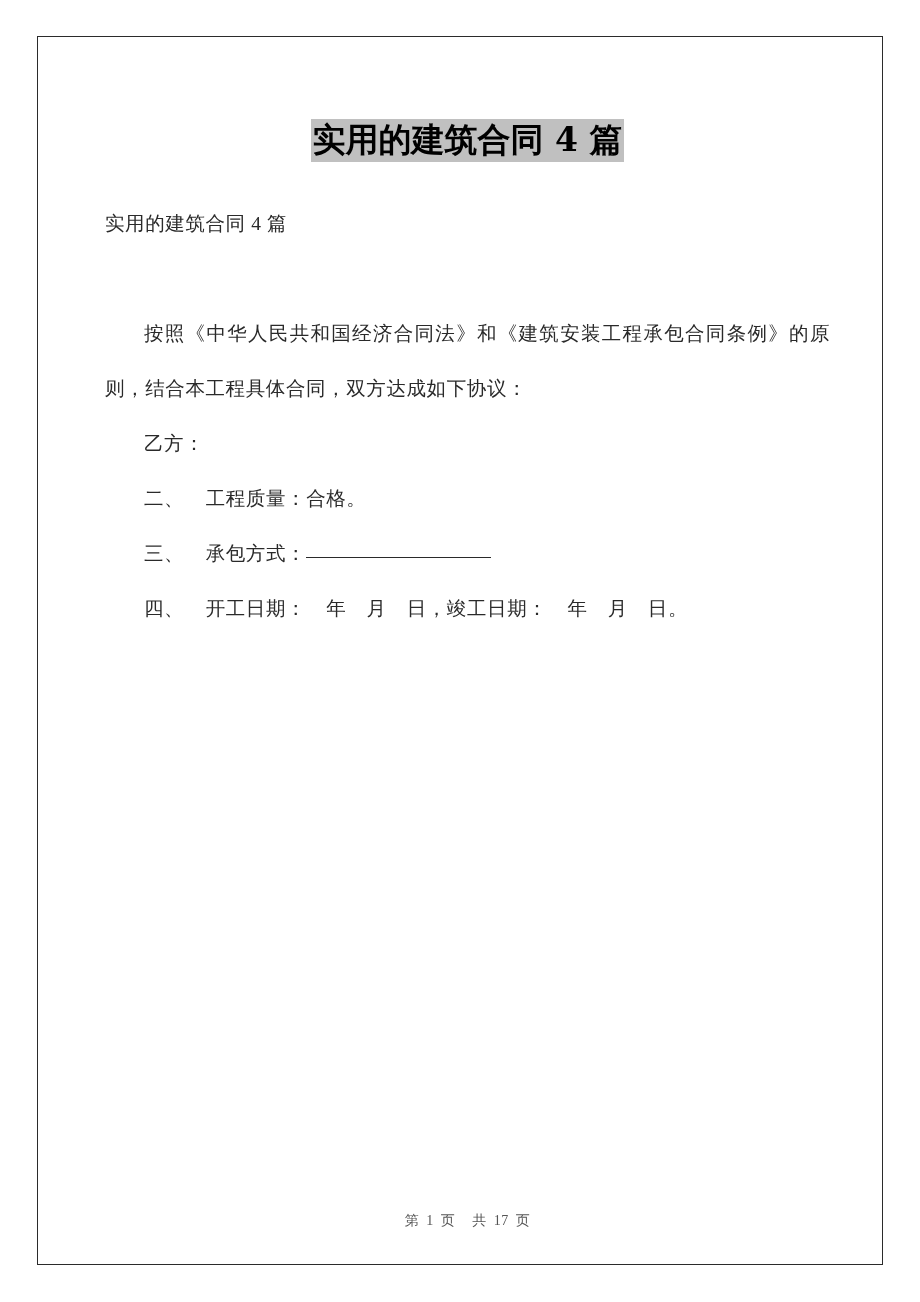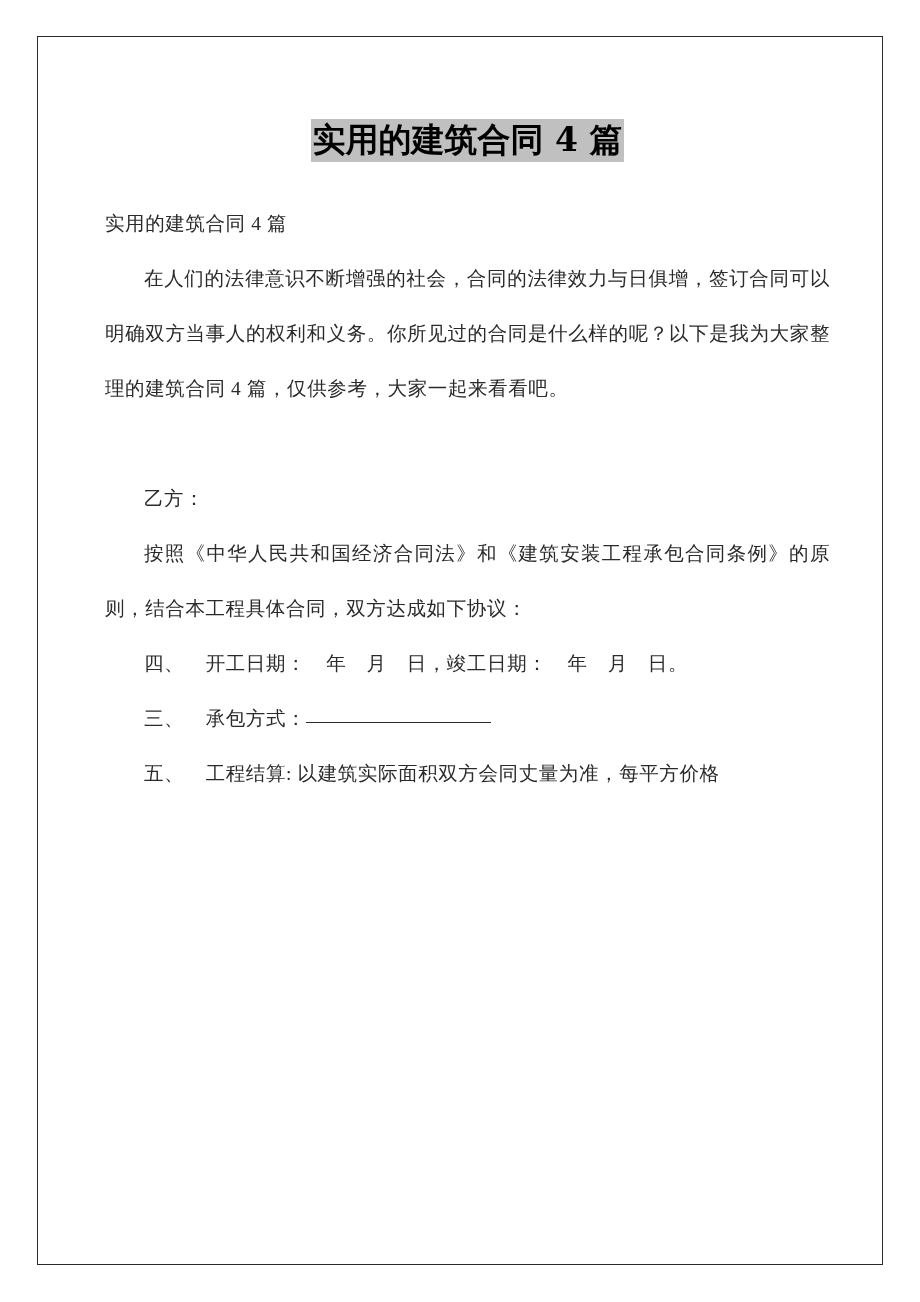--- a/index.html
+++ b/index.html
@@ -127,34 +127,34 @@
 <div id="page-frame"></div>
 
 <div id="page-content">
 
   <h1 class="doc-title"><span class="hl">实用的建筑合同 4 篇</span></h1>
 
   <div class="body-flow">
 
     <p class="para noindent">实用的建筑合同 4 篇</p>
 
-    <p class="para lead">在人们的法律意识不断增强的社会，合同的法律效力与日俱增，签订合同可以明确双方当事人的权利和义务。你所见过的合同是什么样的呢？以下是我为大家整理的建筑合同 4 篇，仅供参考，大家一起来看看吧。</p>
 
     <div class="gap-lg"></div>
 
 
 
+    <p class="para lead">按照《中华人民共和国经济合同法》和《建筑安装工程承包合同条例》的原则，结合本工程具体合同，双方达成如下协议：</p>
+
     <p class="para indent1">乙方：</p>
 
-    <p class="para lead">按照《中华人民共和国经济合同法》和《建筑安装工程承包合同条例》的原则，结合本工程具体合同，双方达成如下协议：</p>
 
+    <p class="para indent1"><span>二、</span><span class="wsp"></span><span>工程质量：合格。</span></p>
 
+    <p class="para indent1"><span>三、</span><span class="wsp"></span><span>承包方式：</span><span class="blank blank-dark"></span></p>
 
     <p class="para indent1"><span>四、</span><span class="wsp"></span><span>开工日期：　年　月　日，竣工日期：　年　月　日。</span></p>
 
-    <p class="para indent1"><span>三、</span><span class="wsp"></span><span>承包方式：</span><span class="blank blank-dark"></span></p>
-
-    <p class="para indent1"><span>五、</span><span class="wsp"></span><span>工程结算: 以建筑实际面积双方会同丈量为准，每平方价格</span></p>
 
   </div>
 
+  <div class="page-footer"><span>第</span><span class="wsp-sm"></span><span>1</span><span class="wsp-sm"></span><span>页</span><span class="fgap"></span><span>共</span><span class="wsp-sm"></span><span>17</span><span class="wsp-sm"></span><span>页</span></div>
 
 </div>
 
 </body></html>

